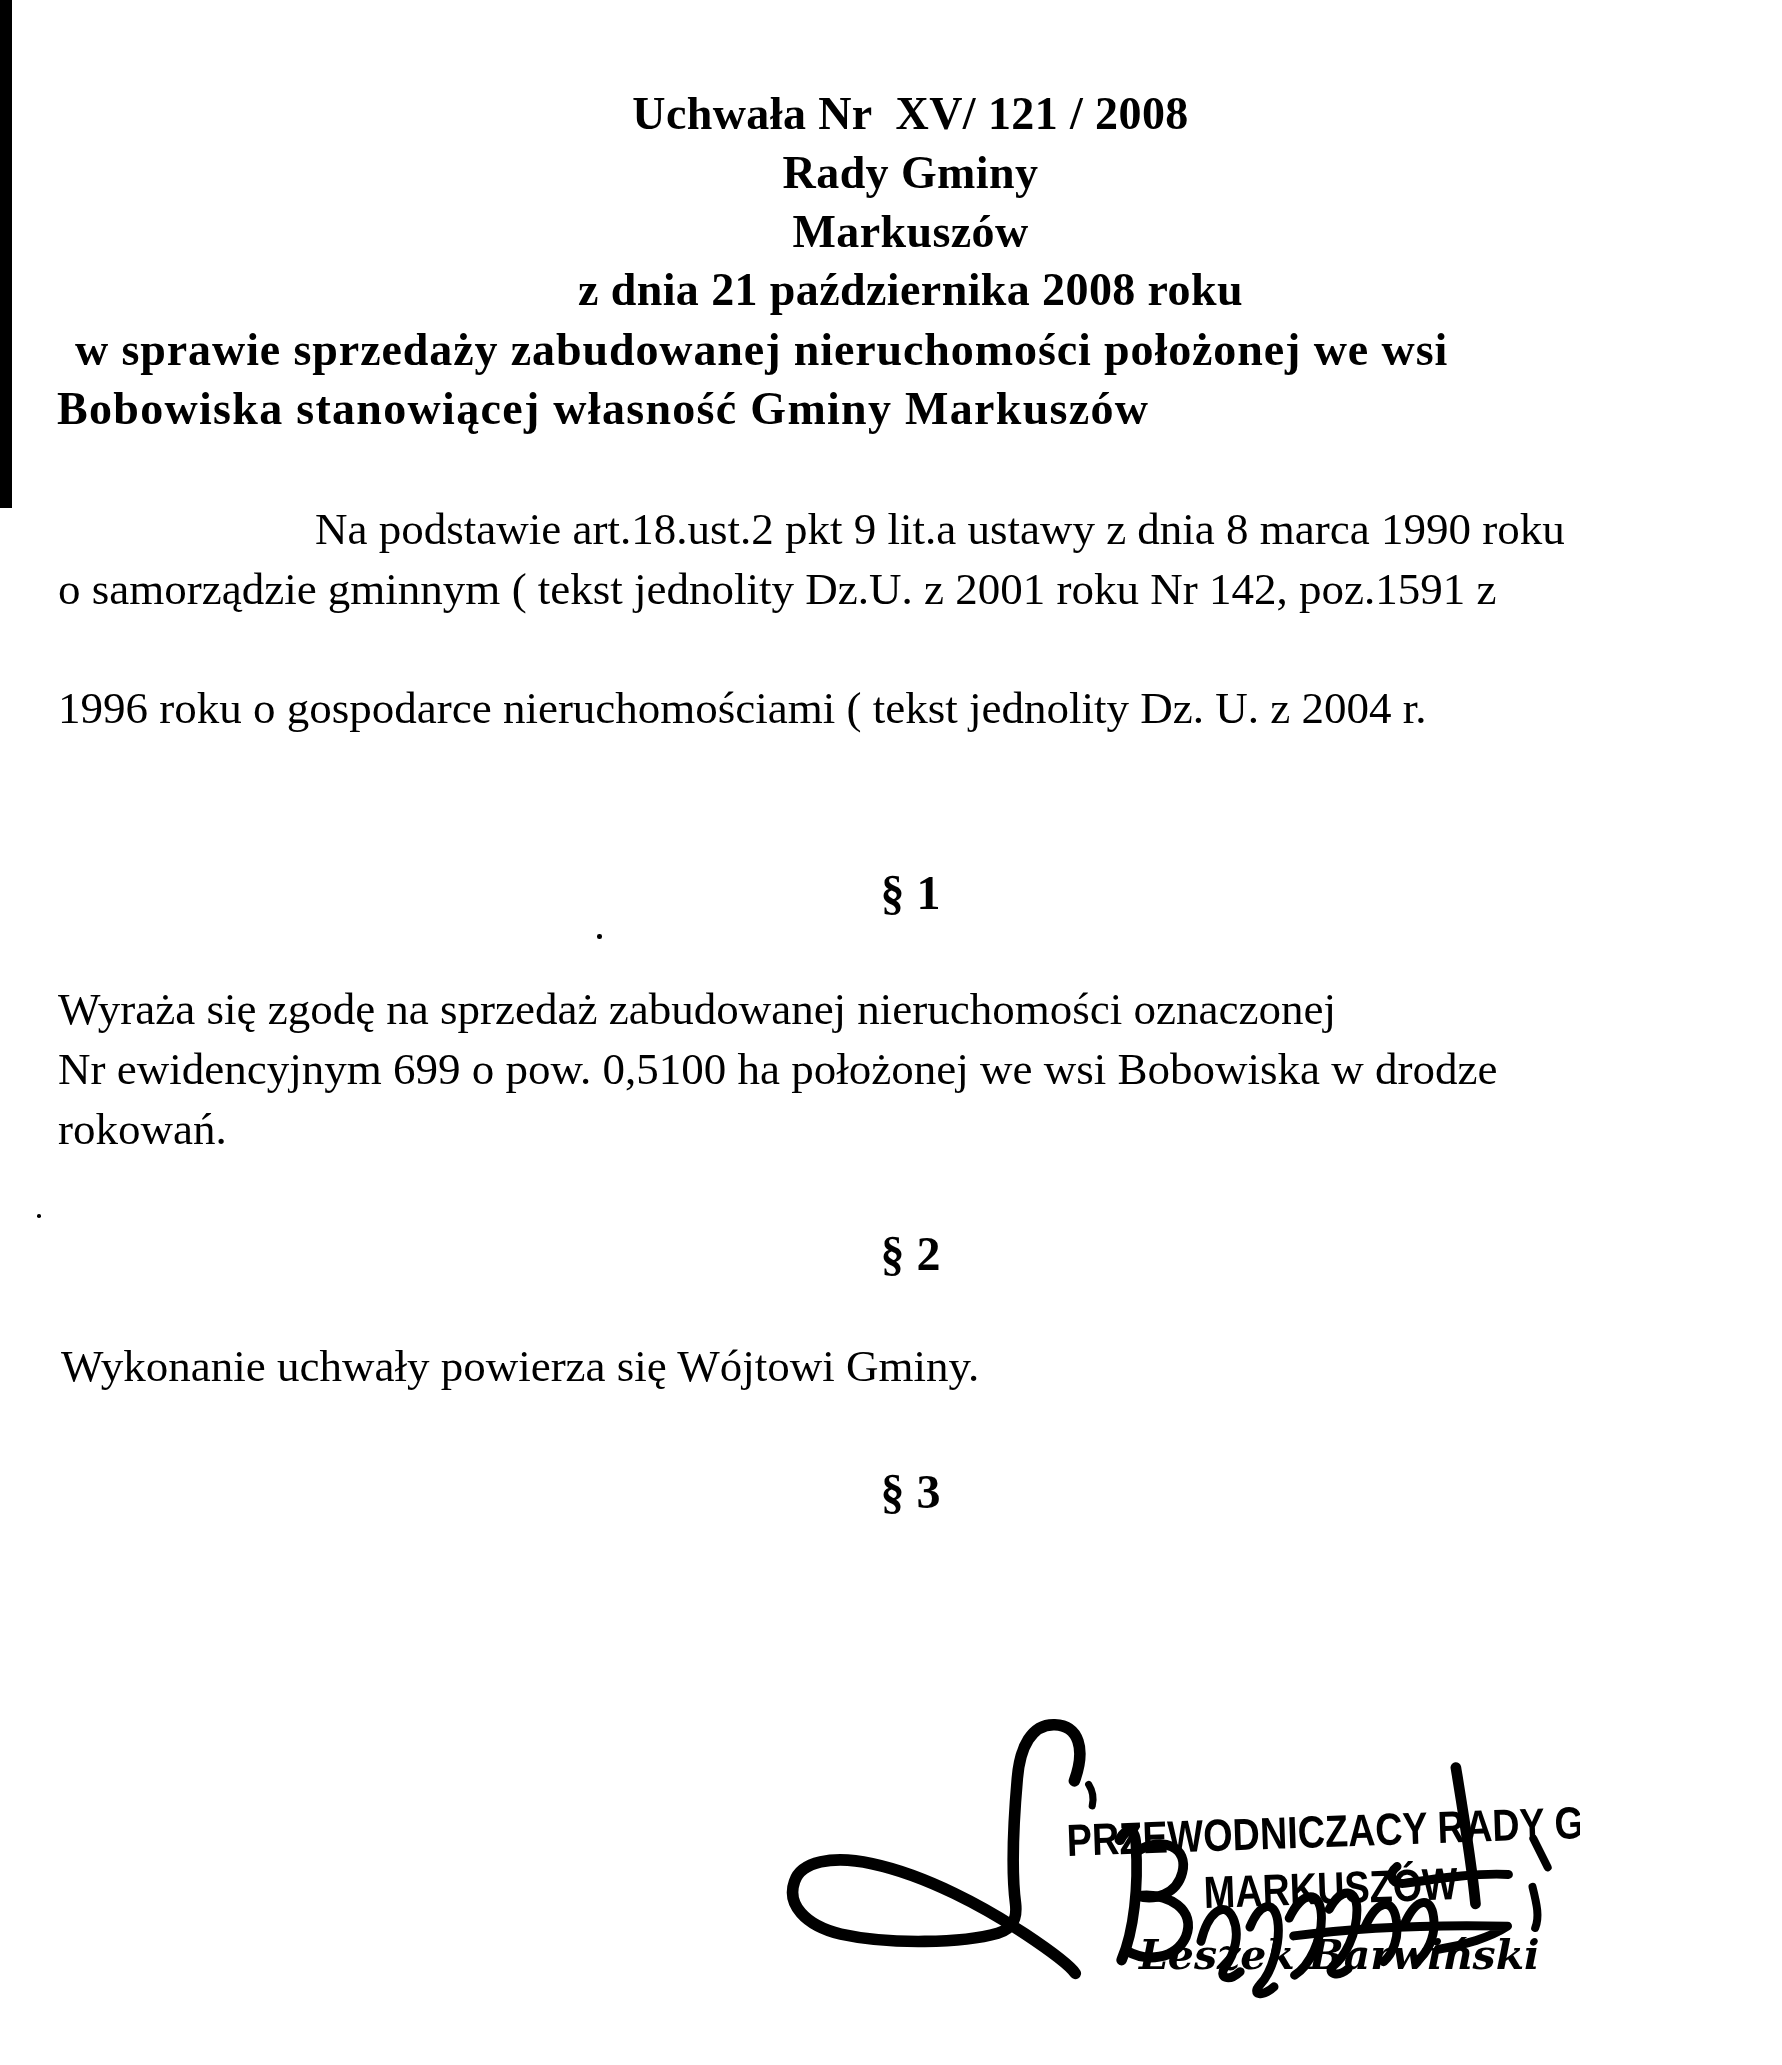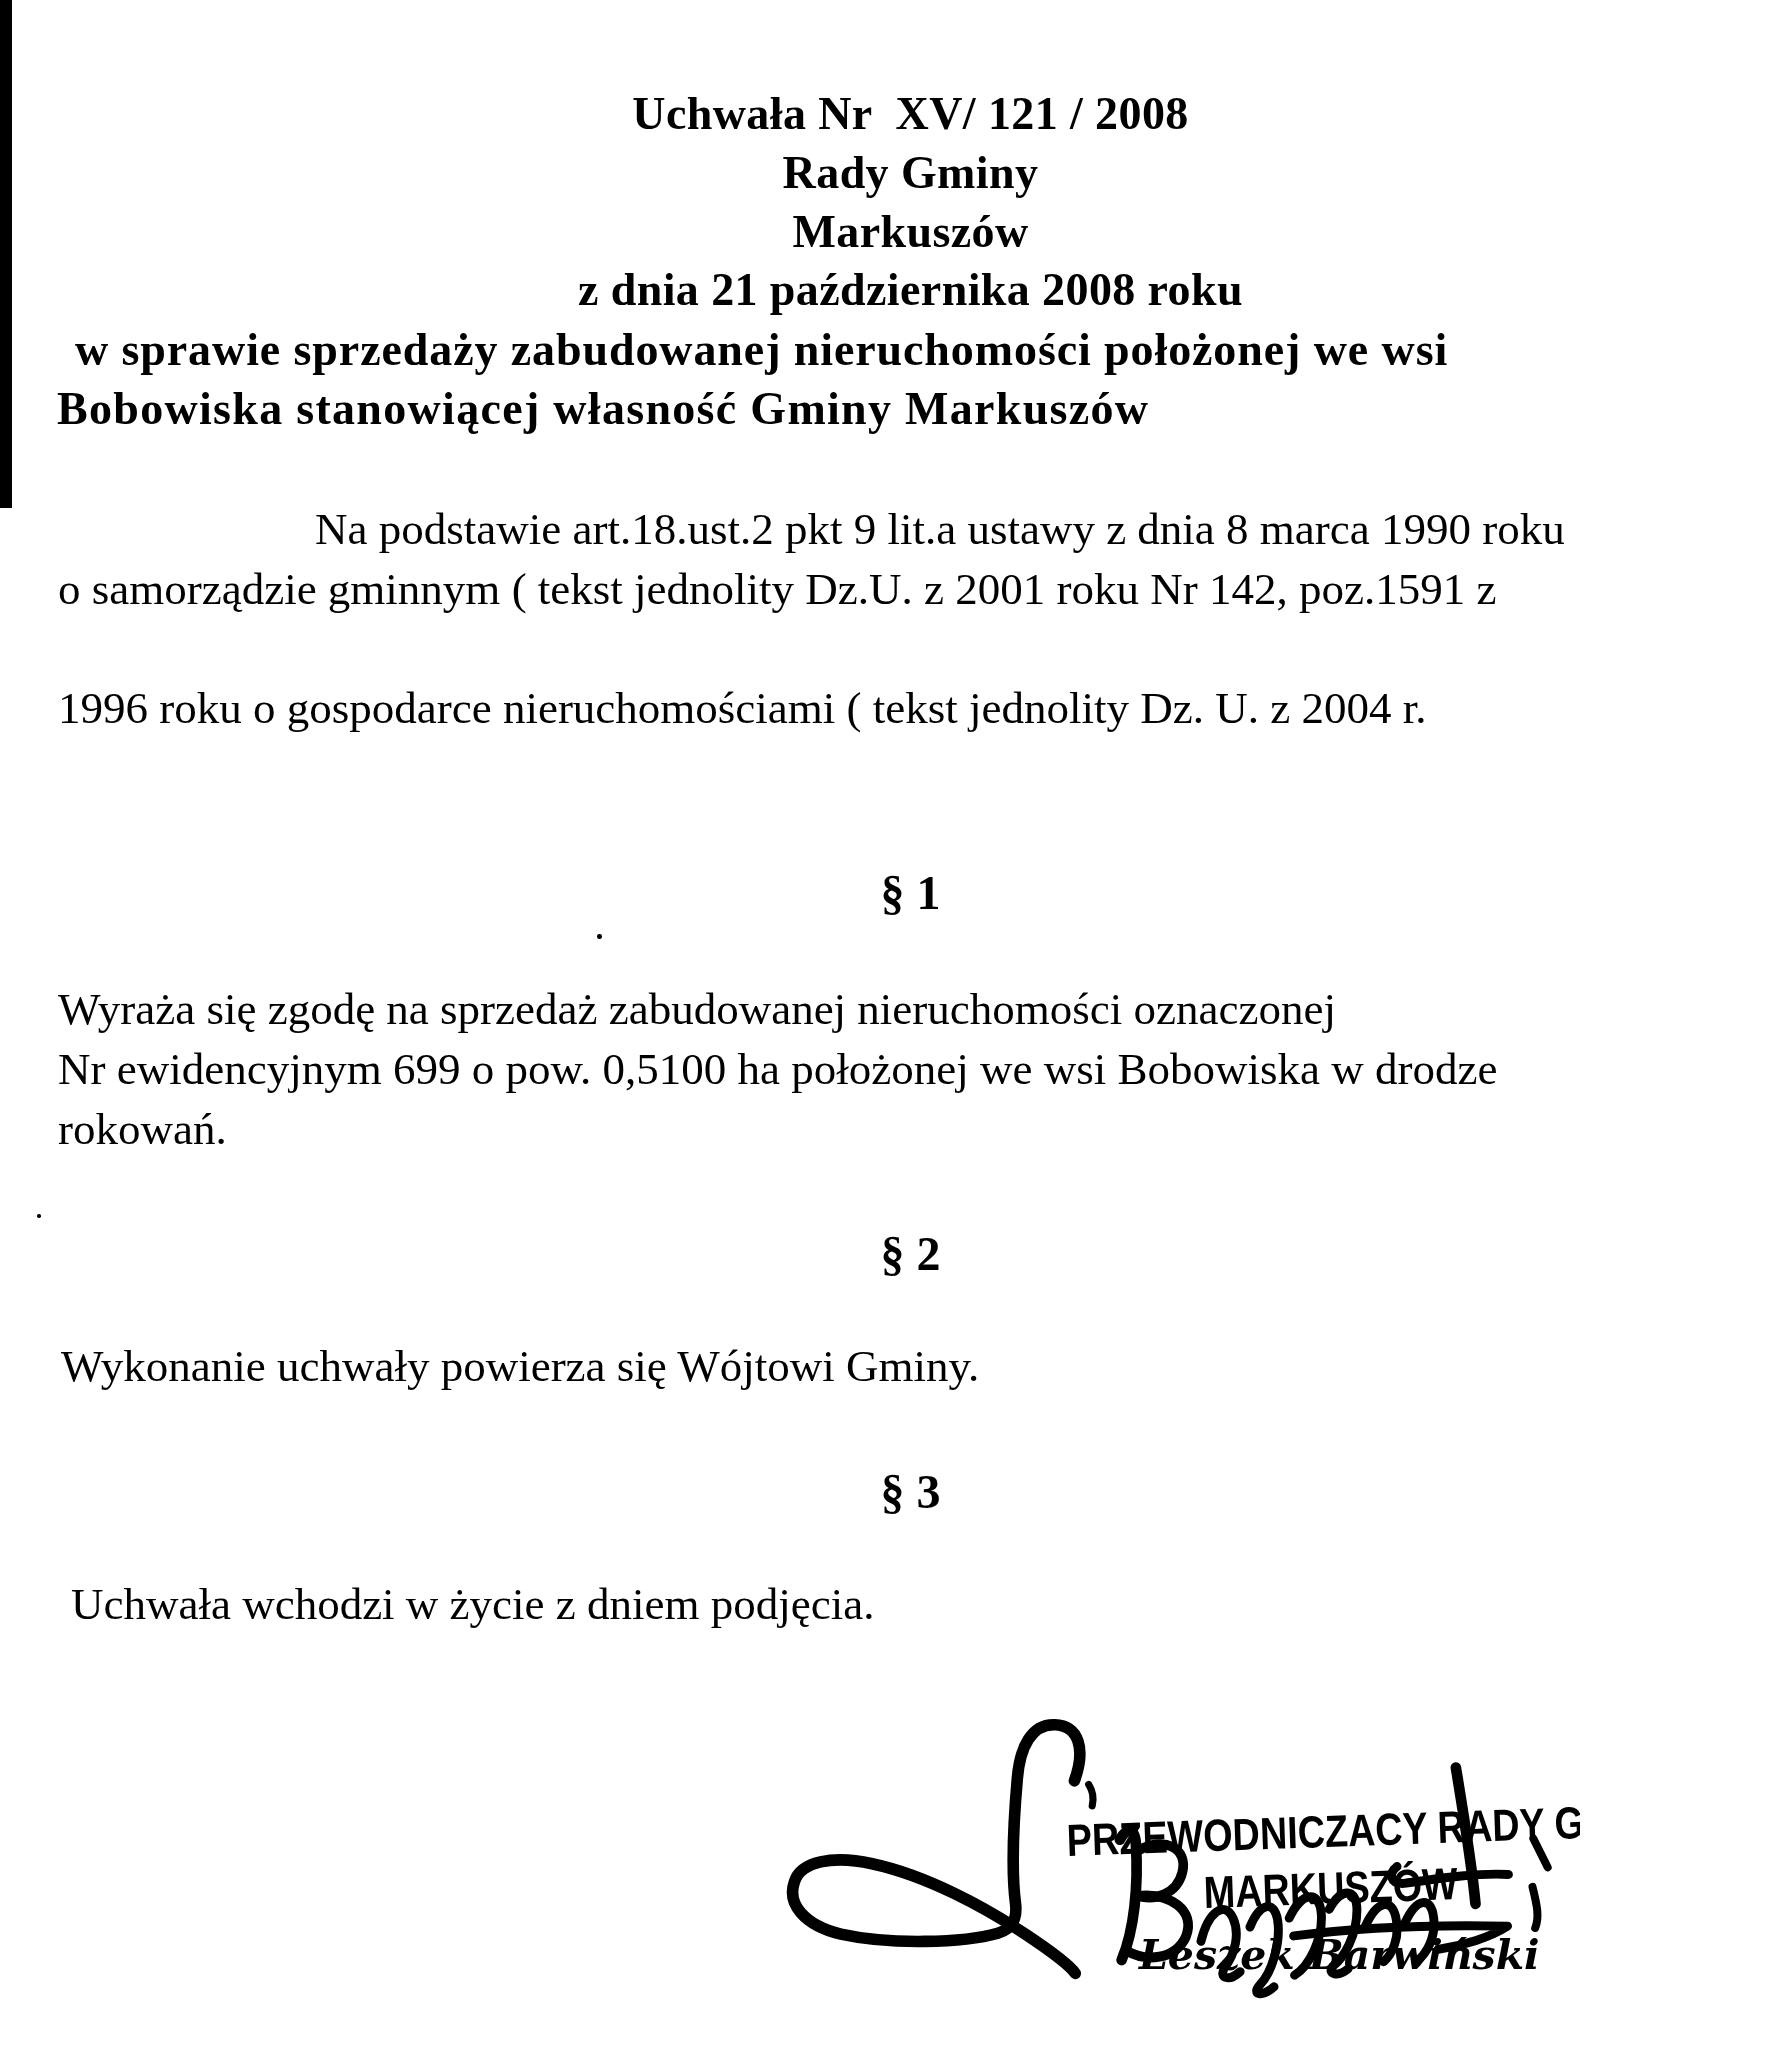--- a/index.html
+++ b/index.html
@@ -66,21 +66,20 @@
 
   <div class="abs para-head centerline" style="top:869px;">§ 1</div>
   <div class="abs body-text" style="left:58px;top:987px;">Wyraża się zgodę na sprzedaż zabudowanej nieruchomości oznaczonej</div>
   <div class="abs body-text" style="left:58px;top:1047px;"><span>Nr ewidencyjnym </span><span class="bold">699</span><span> o pow. </span><span class="bold">0,5100 ha</span><span> położonej we wsi </span><span class="bold">Bobowiska</span><span> w drodze</span></div>
   <div class="abs body-text" style="left:58px;top:1107px;">rokowań.</div>
 
   <div class="abs para-head centerline" style="top:1230px;">§ 2</div>
   <div class="abs body-text" style="left:61px;top:1344px;">Wykonanie uchwały powierza się Wójtowi Gminy.</div>
 
   <div class="abs para-head centerline" style="top:1468px;">§ 3</div>
-  <div class="abs body-text" style="left:71px;top:1582px;">Uchwała wchodzi w życie z dniem podjęcia.</div>
 
   <svg class="signature" width="820" height="321" viewBox="860 1895 920 360">
     <g fill="none" stroke="#000" stroke-linecap="round" stroke-linejoin="round">
 
       <path stroke-width="13" d="M 1206 1998 C 1219 1962 1211 1936 1184 1935 C 1158 1934 1145 1960 1142 1995 C 1137 2052 1135 2098 1140 2136 C 1142 2154 1136 2164 1120 2169 C 1082 2180 998 2182 944 2170 C 903 2160 883 2136 892 2111 C 899 2089 934 2081 979 2091 C 1040 2104 1106 2140 1151 2170 C 1181 2190 1201 2205 1207 2214"></path>
       <path stroke-width="8" d="M 1222 2002 C 1227 2010 1228 2018 1226 2026"></path>
 
       <path stroke-width="12" d="M 1257 2064 C 1265 2049 1274 2051 1275 2069 C 1278 2116 1273 2166 1259 2199"></path>
       <path stroke-width="11" d="M 1276 2077 C 1306 2059 1334 2073 1327 2101 C 1321 2125 1296 2133 1277 2127"></path>
       <path stroke-width="11" d="M 1277 2127 C 1312 2123 1343 2143 1331 2173 C 1319 2199 1286 2201 1265 2189"></path>

